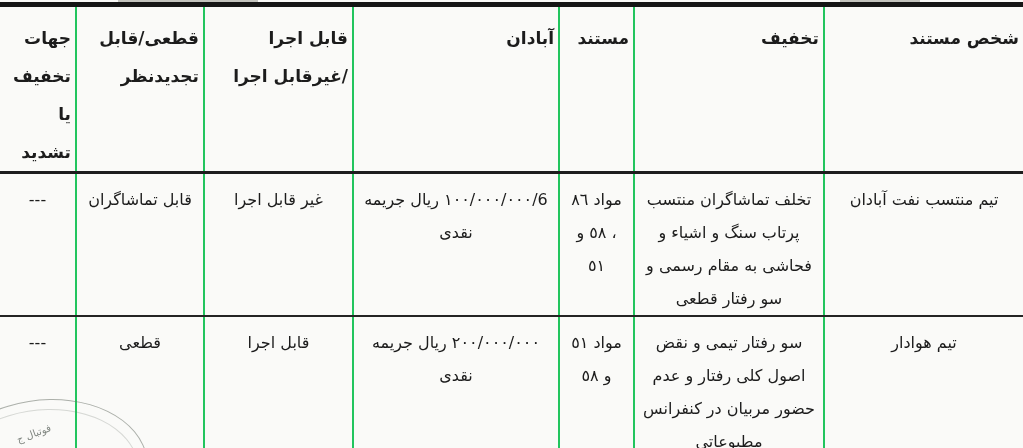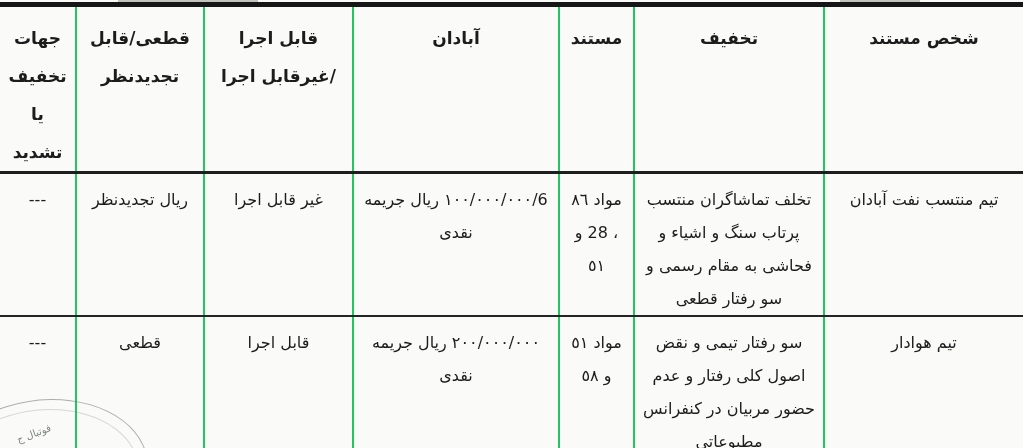--- a/index.html
+++ b/index.html
@@ -46,20 +46,21 @@
   }
   th:last-child, td:last-child { border-left: none; }
 
   thead th {
     height: 148px;
     font-size: 17px;
     font-weight: bold;
     line-height: 38px;
     padding: 12px 4px 0 4px;
     border-bottom: 3px solid #1e1e1e;
+    text-align: right;
   }
   tbody td {
     font-size: 16px;
     line-height: 33px;
     padding: 9px 5px 0 5px;
   }
   tr.row-1 td { height: 132px; border-bottom: 2px solid #242424; }
   tr.row-2 td { height: 137px; border-bottom: 2px solid #3d3d3d; }
 
   
@@ -130,26 +131,26 @@
       </tr>
     </thead>
     <tbody>
       <tr class="row-1">
         <td>تیم منتسب نفت آبادان</td>
         <td>تخلف تماشاگران منتسب
 پرتاب سنگ و اشیاء و
 فحاشی به مقام رسمی و
 سو رفتار قطعی</td>
         <td>مواد ٨٦
-، 28 و
+، ٥٨ و
 ٥١</td>
         <td>6/١٠٠/٠٠٠/٠٠٠ ریال جریمه
 نقدی</td>
         <td>غیر قابل اجرا</td>
-        <td>ریال تجدیدنظر</td>
+        <td>قابل تماشاگران</td>
         <td>---</td>
       </tr>
       <tr class="row-2">
         <td>تیم هوادار</td>
         <td>سو رفتار تیمی و نقض
 اصول کلی رفتار و عدم
 حضور مربیان در کنفرانس
 مطبوعاتی</td>
         <td>مواد ٥١
 و ٥٨</td>

